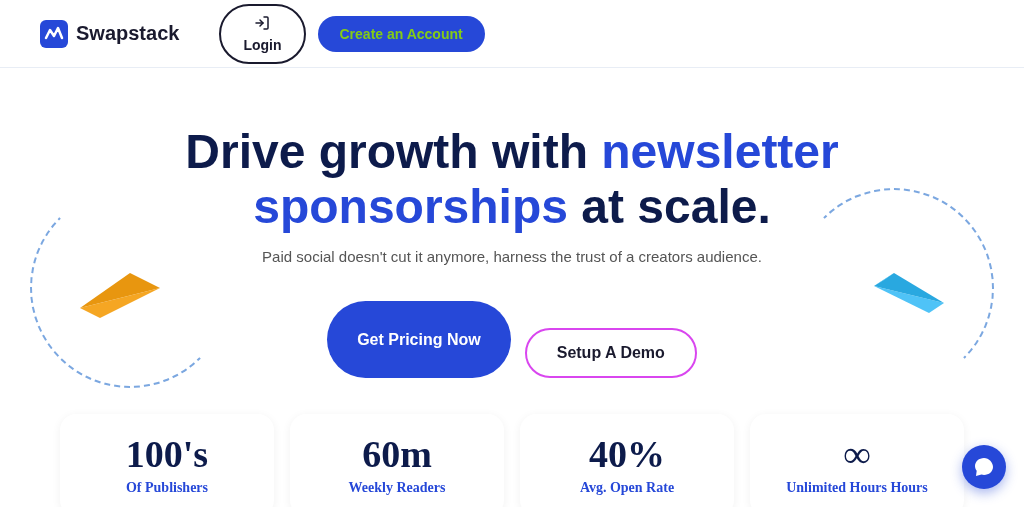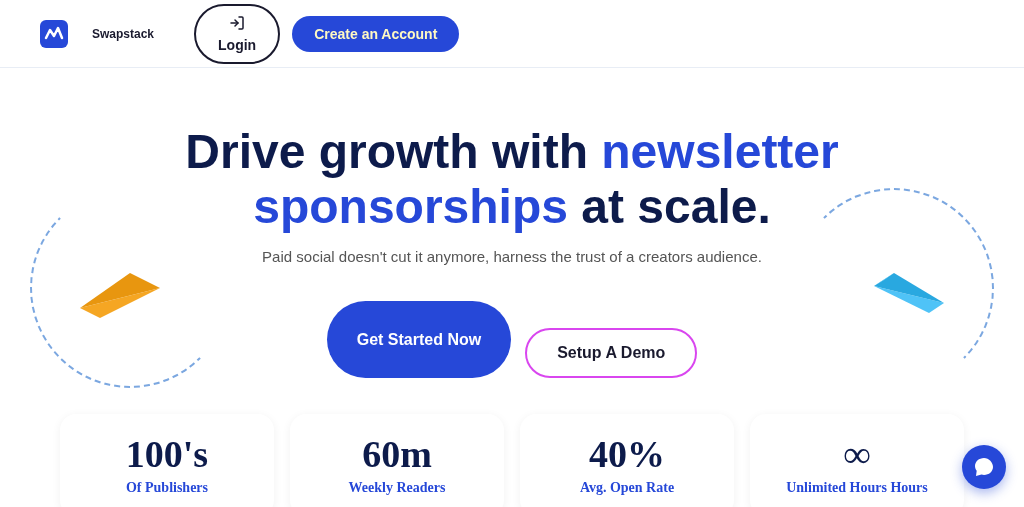--- a/index.html
+++ b/index.html
@@ -16,23 +16,23 @@
       display: flex;
       align-items: center;
       padding: 0 40px;
       height: 68px;
       background: #fff;
       border-bottom: 1px solid #e8edf5;
     }
     .logo {
       display: flex;
       align-items: center;
-      gap: 24px;
+      gap: 8px;
       font-weight: 700;
-      font-size: 12px;
+      font-size: 20px;
       color: #1a1a2e;
       text-decoration: none;
       margin-right: 40px;
     }
     .logo-icon {
       width: 28px;
       height: 28px;
     }
     .nav-links {
       display: flex;
@@ -66,21 +66,21 @@
       font-weight: 600;
       color: #1a1a2e;
       cursor: pointer;
       flex-direction: column;
     }
     .btn-create {
       padding: 10px 22px;
       border: none;
       border-radius: 50px;
       background: #2648d8;
-      color: #fef9c3;
+      color: #84cc16;
       font-size: 14px;
       font-weight: 600;
       cursor: pointer;
     }
 
     
     .hero {
       background: #ffffff;
       text-align: center;
       padding: 56px 20px 30px;
@@ -258,21 +258,21 @@
     <polygon points="70,35 0,18 55,45" fill="#4fc3f7"></polygon>
     <polygon points="70,35 20,5 0,18" fill="#29a8e0"></polygon>
     <polygon points="20,5 0,18 10,12" fill="#7dd8f8"></polygon>
   </svg>
 
   <h1>
     Drive growth with <span class="highlight">newsletter<br>sponsorships</span> at scale.
   </h1>
   <p class="hero-sub">Paid social doesn't cut it anymore, harness the trust of a creators audience.</p>
   <div class="hero-buttons">
-    <button class="btn-get-started">Get Started Now</button>
+    <button class="btn-get-started">Get Pricing Now</button>
     <button class="btn-demo">Setup A Demo</button>
   </div>
 
   <div class="stats">
     <div class="stat-card">
       <div class="stat-value">100's</div>
       <div class="stat-label">Of Publishers</div>
     </div>
     <div class="stat-card">
       <div class="stat-value">60m</div>

